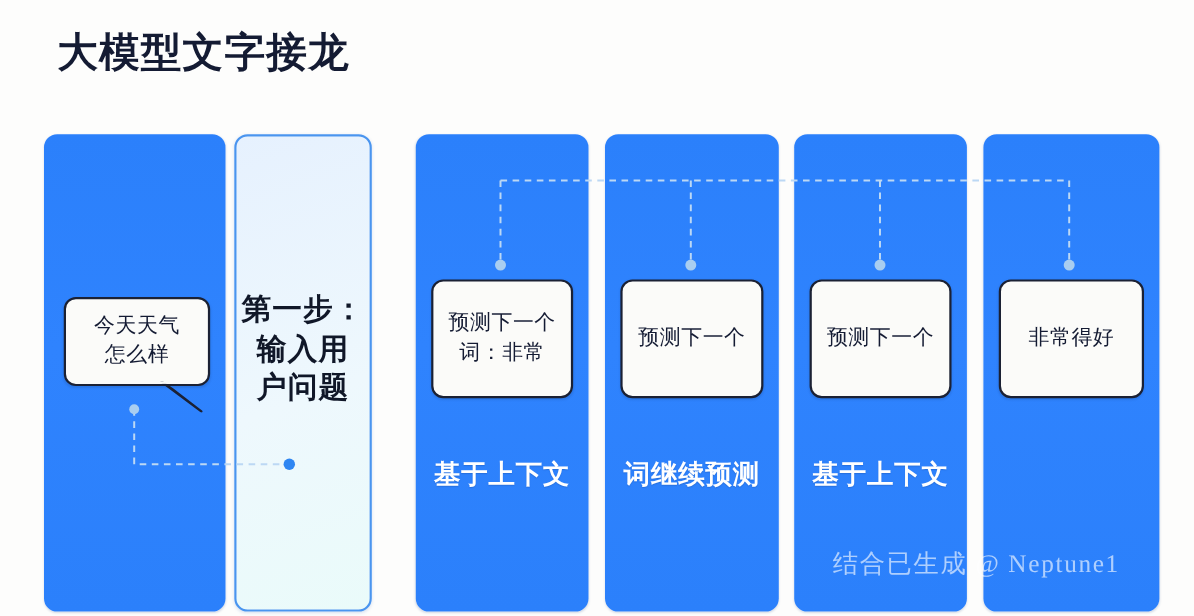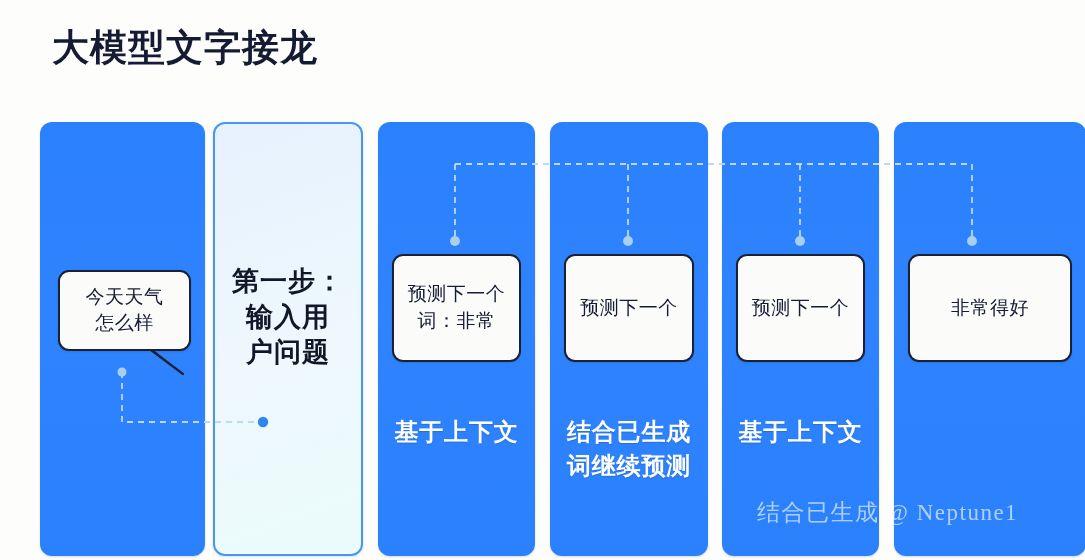--- a/index.html
+++ b/index.html
@@ -47,25 +47,25 @@
     box-shadow: 0 1px 2px rgba(20,60,130,0.18);
   }
   .card.light {
     background: linear-gradient(160deg, #e6f1fe 0%, #eef8fd 55%, #eafbfa 100%);
     border: 2px solid #4a95ef;
     box-shadow: 0 1px 3px rgba(60,110,190,0.20);
   }
 
   
   #card-1 { left: 40px;  width: 165px; }
-  #card-2 { left: 213px; width: 150px; }
+  #card-2 { left: 213px; width: 125px; }
   #card-3 { left: 378px; width: 157px; }
   #card-4 { left: 550px; width: 158px; }
   #card-5 { left: 722px; width: 157px; }
-  #card-6 { left: 894px; width: 192px; }
+  #card-6 { left: 894px; width: 160px; }
 
   
   .bubble-wrap {
     position: absolute;
     left: 18px;
     top: 148px;
     width: 133px;
   }
   .bubble {
     position: relative;
@@ -201,21 +201,20 @@
     </div>
   </div>
 
   <div id="card-4" class="card blue">
     <div class="pbox">
       <div>
         <div>预测下一个</div>
       </div>
     </div>
     <div class="caption">
-      <div>结合已生成</div>
       <div>词继续预测</div>
     </div>
   </div>
 
   <div id="card-5" class="card blue">
     <div class="pbox">
       <div>
         <div>预测下一个</div>
       </div>
     </div>

